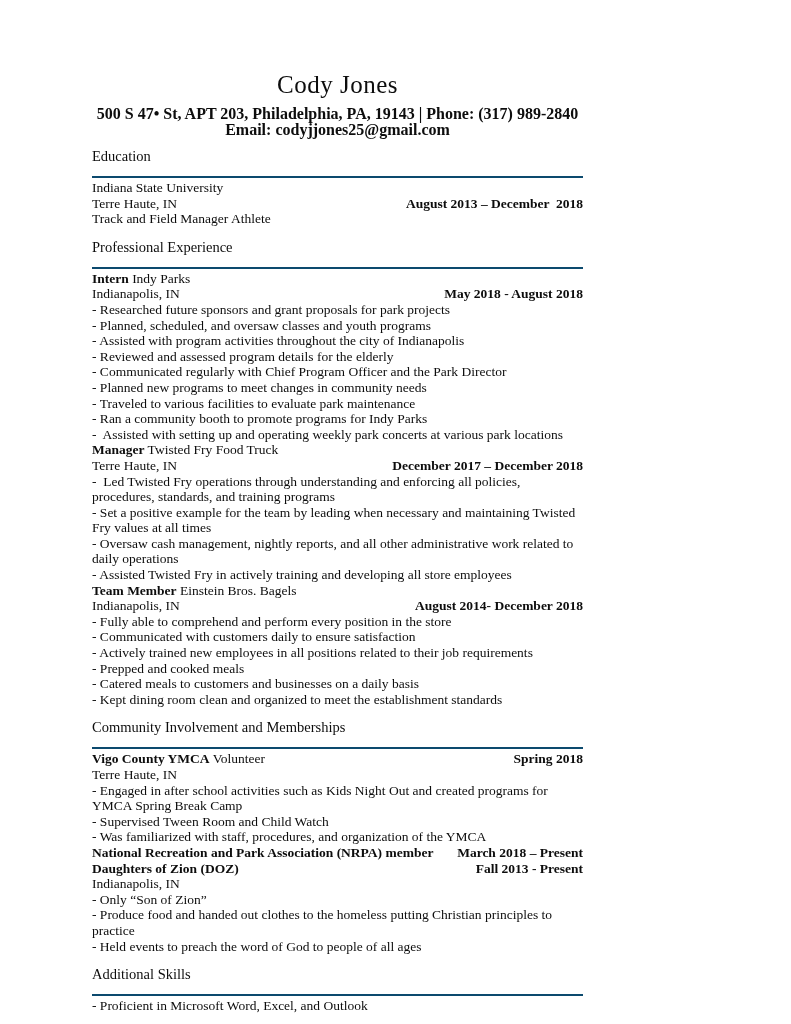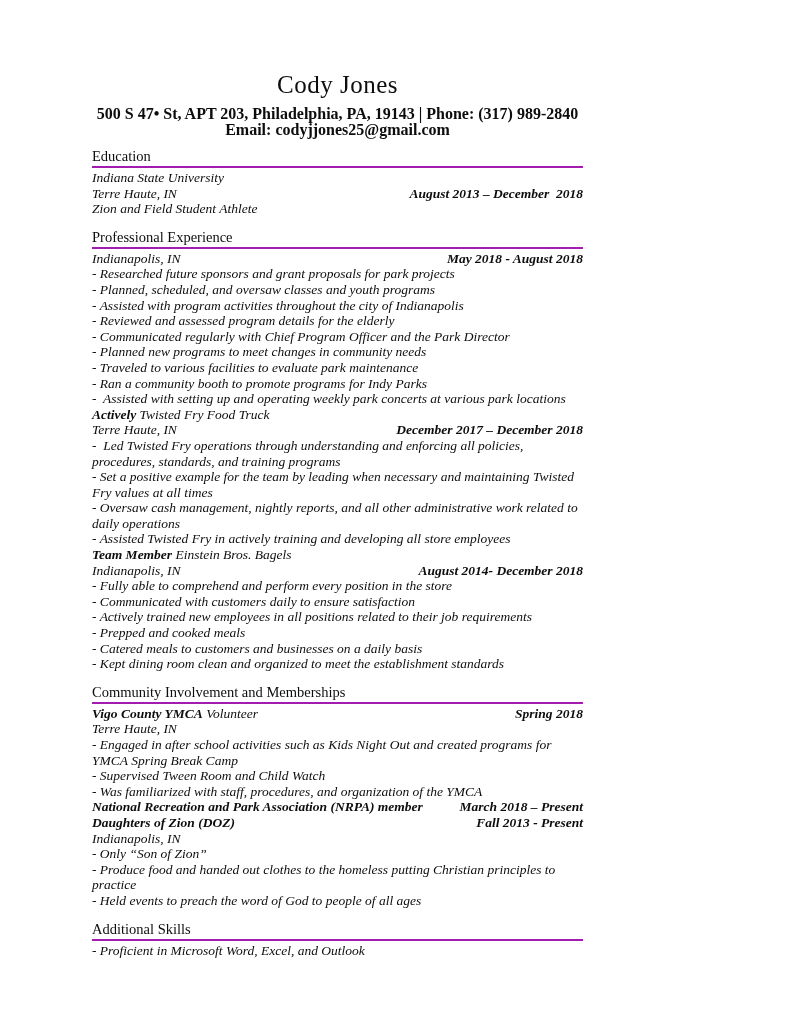--- a/index.html
+++ b/index.html
@@ -35,30 +35,29 @@
     font-weight: 700;
     margin-top: 6px;
     white-space: pre-wrap;
   }
   .sections { margin-top: 10px; }
   .section { margin-top: 12px; }
   .section:first-child { margin-top: 0; }
   .section-title {
     font-size: 14.5px;
     line-height: 17px;
-    border-bottom: 2px solid #a21caf;
-    padding-bottom: 1px;
+    border-bottom: 2px solid #0c4a6e;
+    padding-bottom: 11px;
     margin-bottom: 2px;
   }
   .line {
     display: flex;
     justify-content: flex-start;
     font-size: 13.5px;
     line-height: 15.6px;
-    font-style: italic;
   }
   .left {
     white-space: pre-wrap;
     flex: 1 1 auto;
   }
   .right {
     white-space: pre;
     flex: 0 0 auto;
     font-weight: 700;
     text-align: right;
@@ -76,25 +75,28 @@
       <div class="section">
         <div class="section-title">Education</div>
         <div class="line">
           <span class="left"><span>Indiana State University</span></span>
         </div>
         <div class="line">
           <span class="left"><span>Terre Haute, IN</span></span>
           <span class="right">August 2013 – December  2018</span>
         </div>
         <div class="line">
-          <span class="left"><span>Zion and Field Student Athlete</span></span>
+          <span class="left"><span>Track and Field Manager Athlete</span></span>
         </div>
       </div>
       <div class="section">
         <div class="section-title">Professional Experience</div>
+        <div class="line">
+          <span class="left"><span class="b">Intern</span><span> Indy Parks</span></span>
+        </div>
         <div class="line">
           <span class="left"><span>Indianapolis, IN</span></span>
           <span class="right">May 2018 - August 2018</span>
         </div>
         <div class="line">
           <span class="left"><span>- Researched future sponsors and grant proposals for park projects</span></span>
         </div>
         <div class="line">
           <span class="left"><span>- Planned, scheduled, and oversaw classes and youth programs</span></span>
         </div>
@@ -113,21 +115,21 @@
         <div class="line">
           <span class="left"><span>- Traveled to various facilities to evaluate park maintenance</span></span>
         </div>
         <div class="line">
           <span class="left"><span>- Ran a community booth to promote programs for Indy Parks</span></span>
         </div>
         <div class="line">
           <span class="left"><span>-  Assisted with setting up and operating weekly park concerts at various park locations</span></span>
         </div>
         <div class="line">
-          <span class="left"><span class="b">Actively</span><span> Twisted Fry Food Truck</span></span>
+          <span class="left"><span class="b">Manager</span><span> Twisted Fry Food Truck</span></span>
         </div>
         <div class="line">
           <span class="left"><span>Terre Haute, IN</span></span>
           <span class="right">December 2017 – December 2018</span>
         </div>
         <div class="line">
           <span class="left"><span>-  Led Twisted Fry operations through understanding and enforcing all policies, procedures, standards, and training programs</span></span>
         </div>
         <div class="line">
           <span class="left"><span>- Set a positive example for the team by leading when necessary and maintaining Twisted Fry values at all times</span></span>

